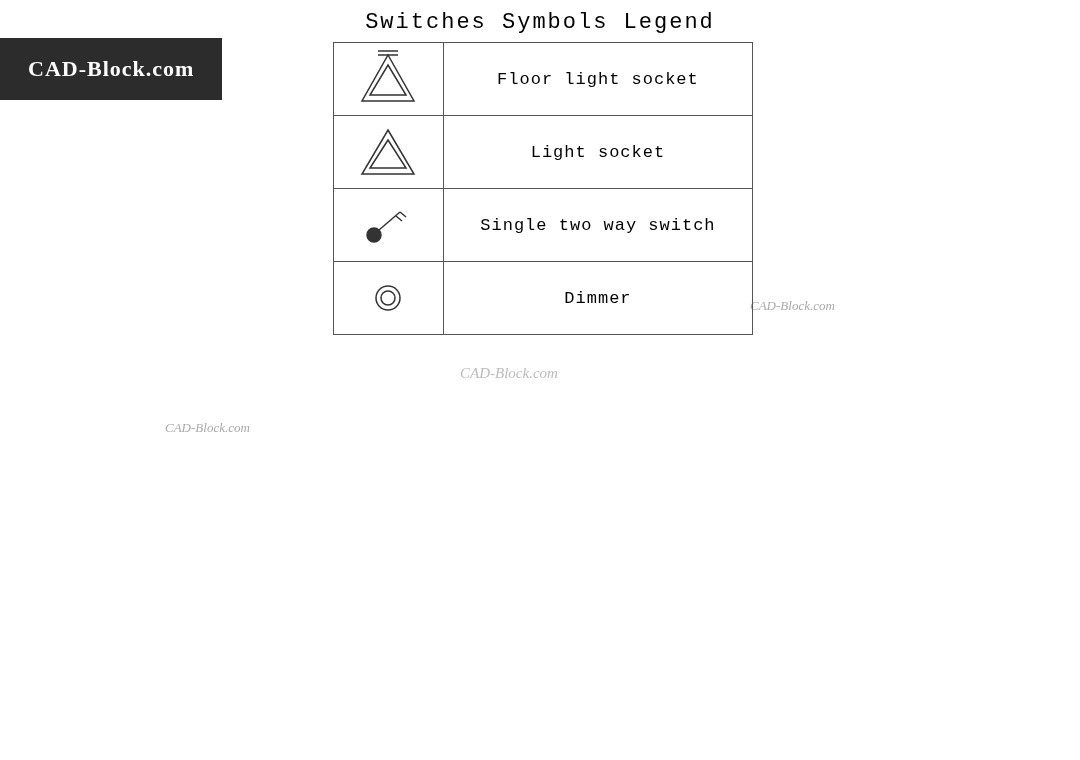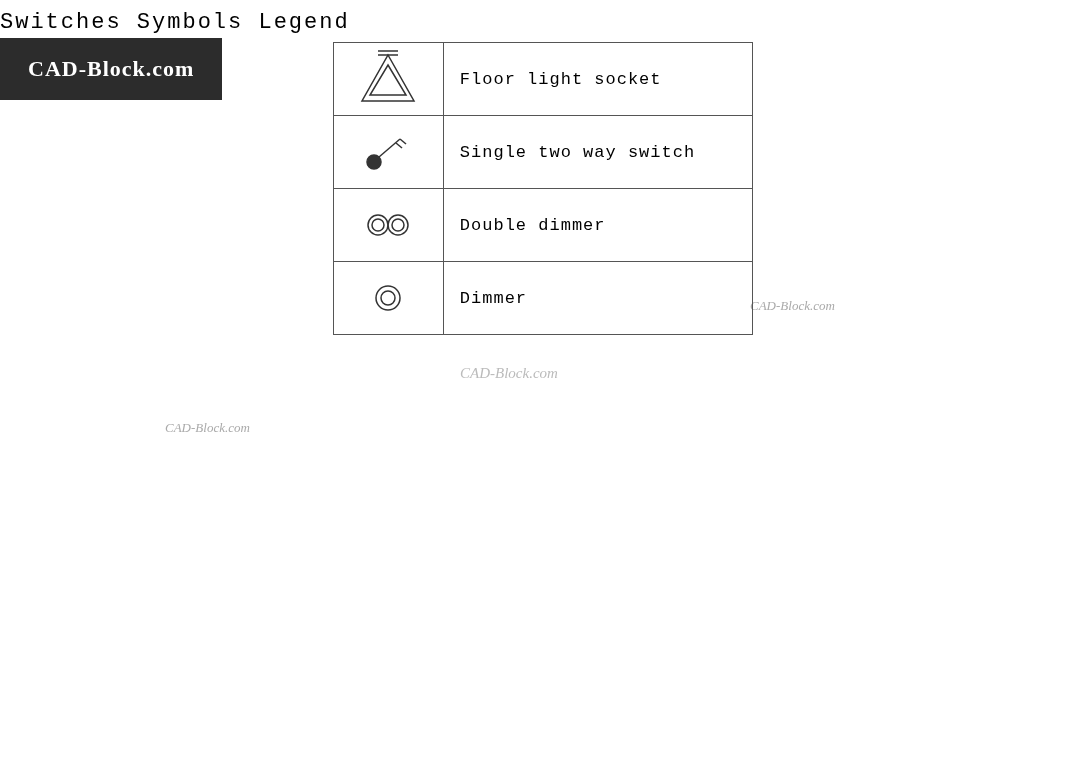--- a/index.html
+++ b/index.html
@@ -51,20 +51,21 @@
       left: 460px;
       color: #bbb;
       font-size: 15px;
       font-family: Georgia, serif;
       font-style: italic;
       z-index: 10;
       pointer-events: none;
     }
 
     .page-title {
+      text-align: center;
       font-size: 22px;
       font-family: 'Courier New', Courier, monospace;
       font-weight: normal;
       letter-spacing: 2px;
       position: absolute;
       top: 10px;
       left: 0;
       right: 0;
     }
 
@@ -83,25 +84,26 @@
 
     .icon-cell {
       width: 110px;
       height: 72px;
       text-align: center;
       padding: 6px;
     }
 
     .label-cell {
       width: 310px;
-      padding: 0 16px;
+      padding: 0 0;
       font-size: 17px;
       font-family: 'Courier New', Courier, monospace;
       letter-spacing: 1px;
       font-weight: normal;
+      text-align: center;
     }
 
     
     svg {
       display: block;
       margin: auto;
     }
   </style>
 </head>
 <body>
@@ -126,50 +128,47 @@
 
         <polygon points="32,16 50,46 14,46" fill="none" stroke="#333" stroke-width="1.5"></polygon>
 
         <line x1="22" y1="6" x2="42" y2="6" stroke="#333" stroke-width="1.5"></line>
         <line x1="22" y1="2" x2="42" y2="2" stroke="#333" stroke-width="1.5"></line>
       </svg>
     </td>
     <td class="label-cell">Floor  light  socket</td>
   </tr>
 
+  <tr>
+    <td class="icon-cell">
+      <svg width="64" height="60" viewBox="0 0 64 60">
+        <polygon points="32,8 58,52 6,52" fill="none" stroke="#333" stroke-width="1.5"></polygon>
+        <polygon points="32,18 50,46 14,46" fill="none" stroke="#333" stroke-width="1.5"></polygon>
+      </svg>
+    </td>
+    <td class="label-cell">Light  socket</td>
+  </tr>
 
 
 
 
 
   <tr>
     <td class="icon-cell">
       <svg width="64" height="60" viewBox="0 0 64 60">
         <circle cx="18" cy="40" r="7" fill="#333" stroke="#333" stroke-width="1.5"></circle>
         <line x1="23" y1="35" x2="44" y2="17" stroke="#333" stroke-width="1.5"></line>
         <line x1="44" y1="17" x2="50" y2="22" stroke="#333" stroke-width="1.5"></line>
         <line x1="40" y1="21" x2="46" y2="26" stroke="#333" stroke-width="1.5"></line>
       </svg>
     </td>
     <td class="label-cell">Single  two  way  switch</td>
   </tr>
 
 
-  <tr>
-    <td class="icon-cell">
-      <svg width="64" height="60" viewBox="0 0 64 60">
-
-        <circle cx="22" cy="30" r="10" fill="none" stroke="#333" stroke-width="1.5"></circle>
-        <circle cx="22" cy="30" r="6" fill="none" stroke="#333" stroke-width="1.5"></circle>
-        <circle cx="42" cy="30" r="10" fill="none" stroke="#333" stroke-width="1.5"></circle>
-        <circle cx="42" cy="30" r="6" fill="none" stroke="#333" stroke-width="1.5"></circle>
-      </svg>
-    </td>
-    <td class="label-cell">Double   dimmer</td>
-  </tr>
 
   <tr>
     <td class="icon-cell">
       <svg width="64" height="60" viewBox="0 0 64 60">
         <circle cx="32" cy="30" r="12" fill="none" stroke="#333" stroke-width="1.5"></circle>
         <circle cx="32" cy="30" r="7" fill="none" stroke="#333" stroke-width="1.5"></circle>
       </svg>
     </td>
     <td class="label-cell">Dimmer</td>
   </tr>

